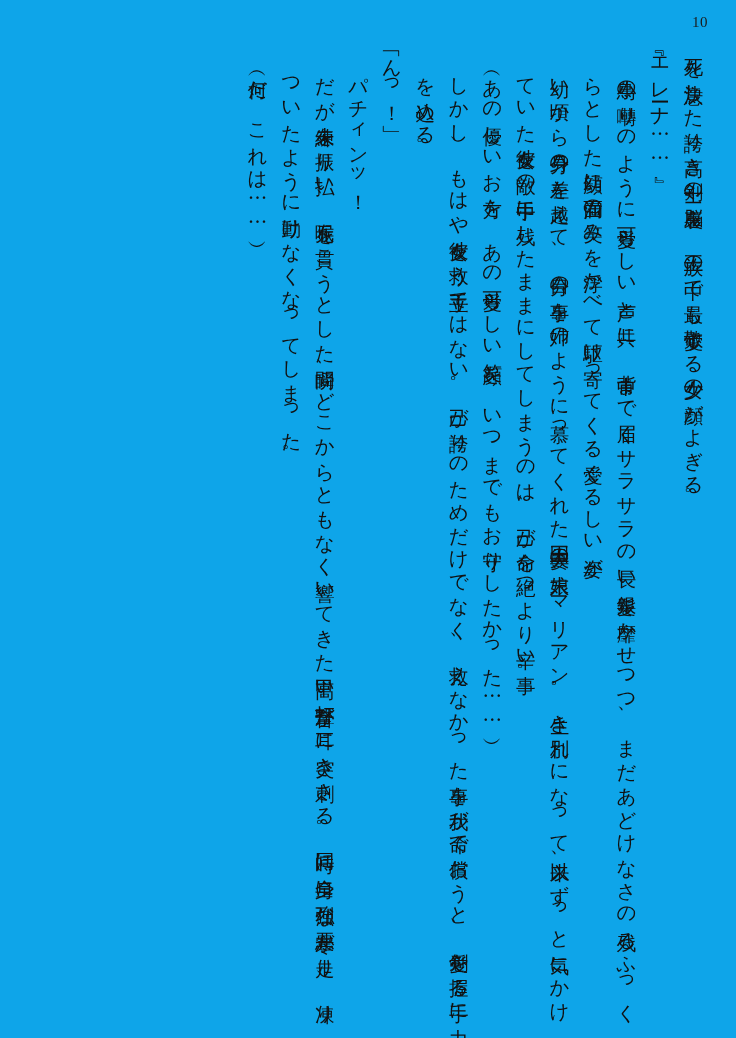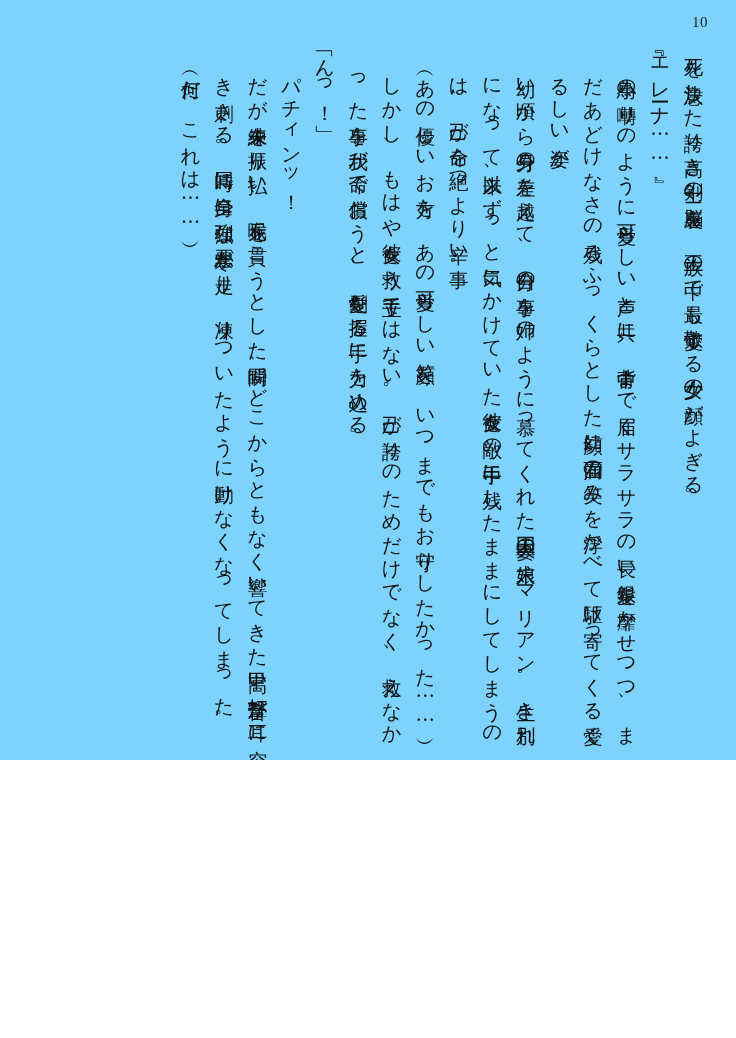--- a/index.html
+++ b/index.html
@@ -7,22 +7,22 @@
     padding: 0;
     background: #ffffff;
   }
   body {
     font-family: "Liberation Serif", "DejaVu Serif", serif;
     color: #111111;
   }
   .page {
     position: relative;
     width: 736px;
-    height: 760px;
-    background: #7dd3fc;
+    height: 1038px;
+    background: #0ea5e9;
     overflow: hidden;
     box-sizing: border-box;
   }
   .page-number {
     position: absolute;
     top: 14px;
     right: 28px;
     font-size: 15px;
     letter-spacing: 0.5px;
     color: #1a1a1a;

